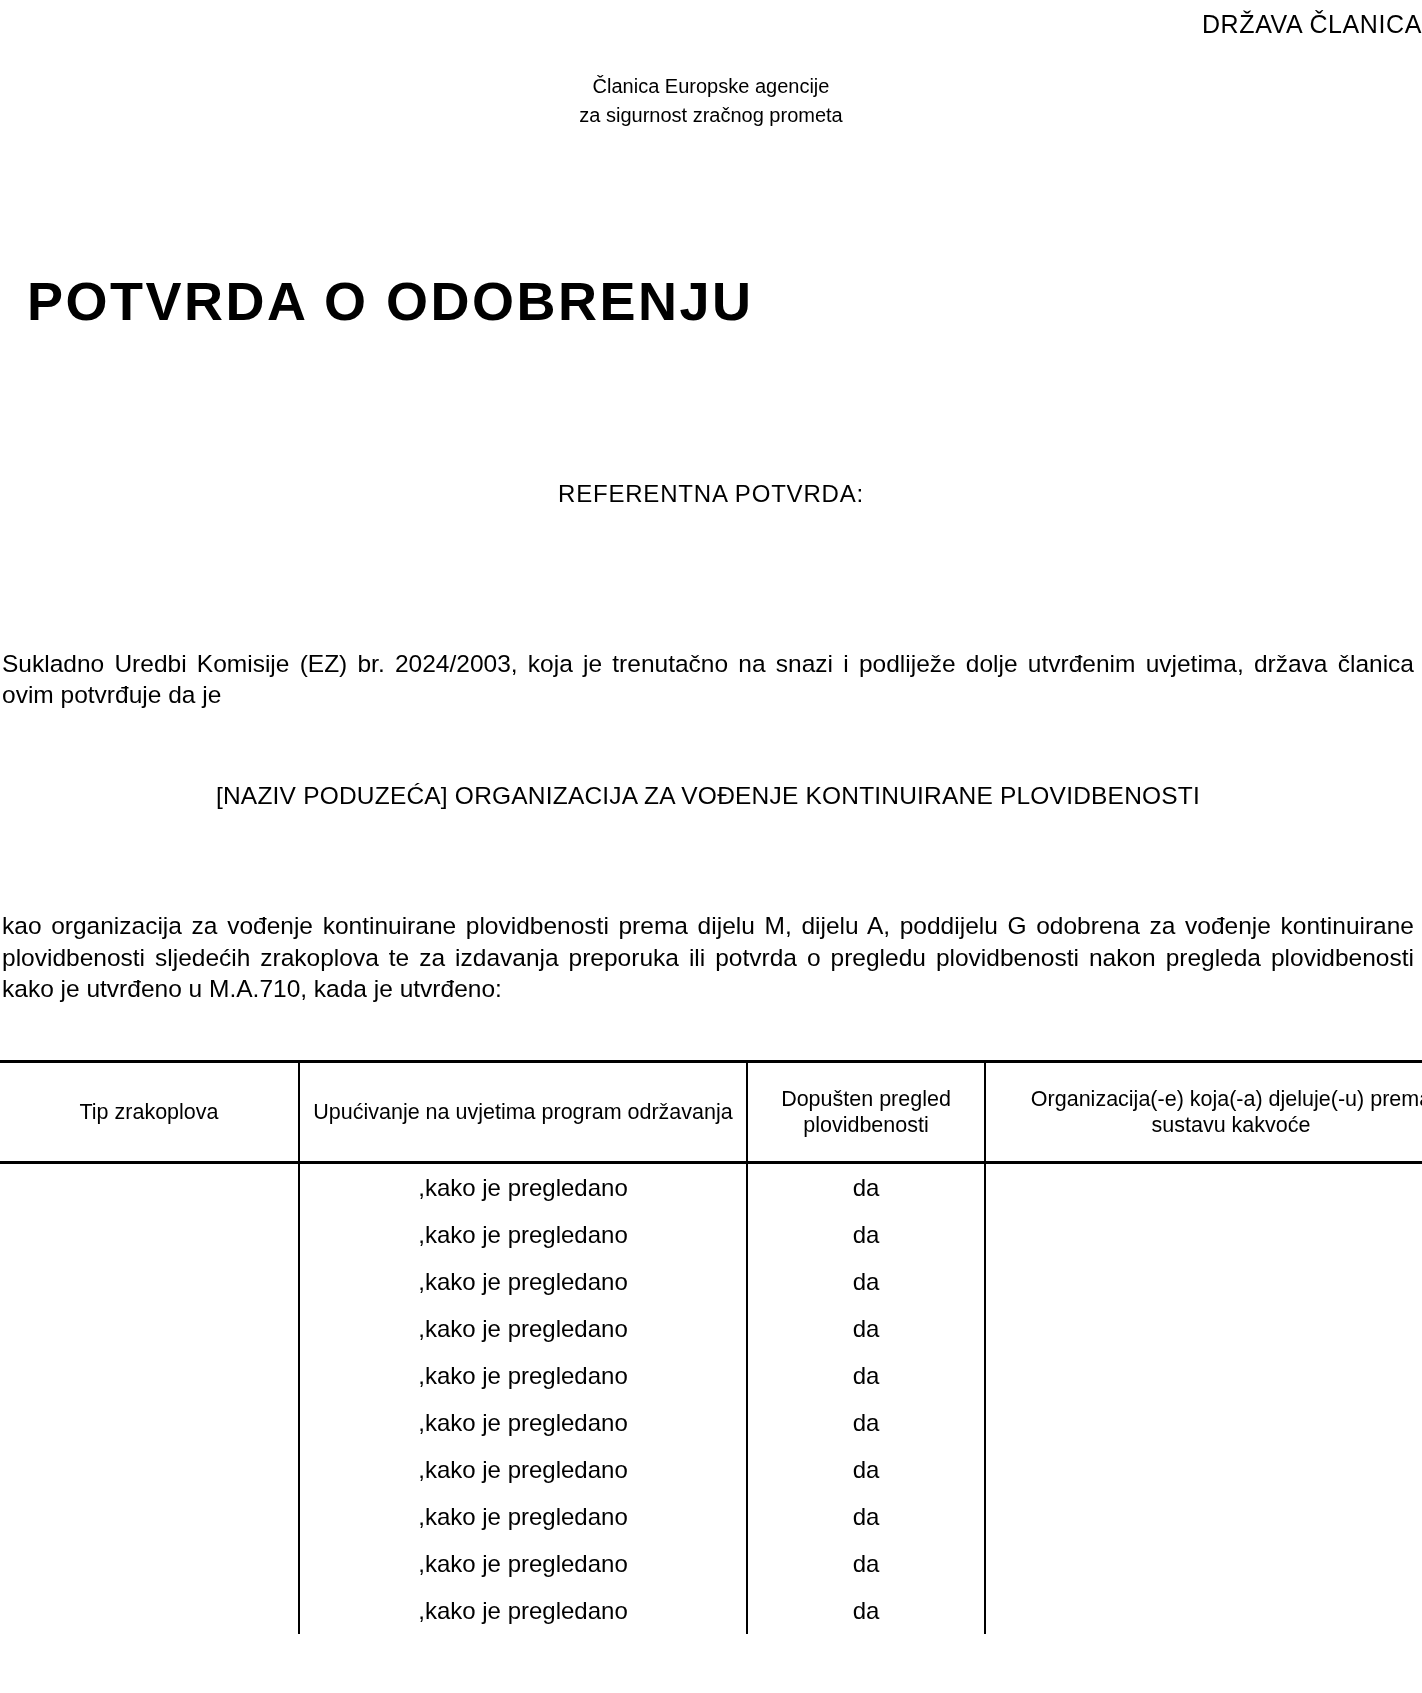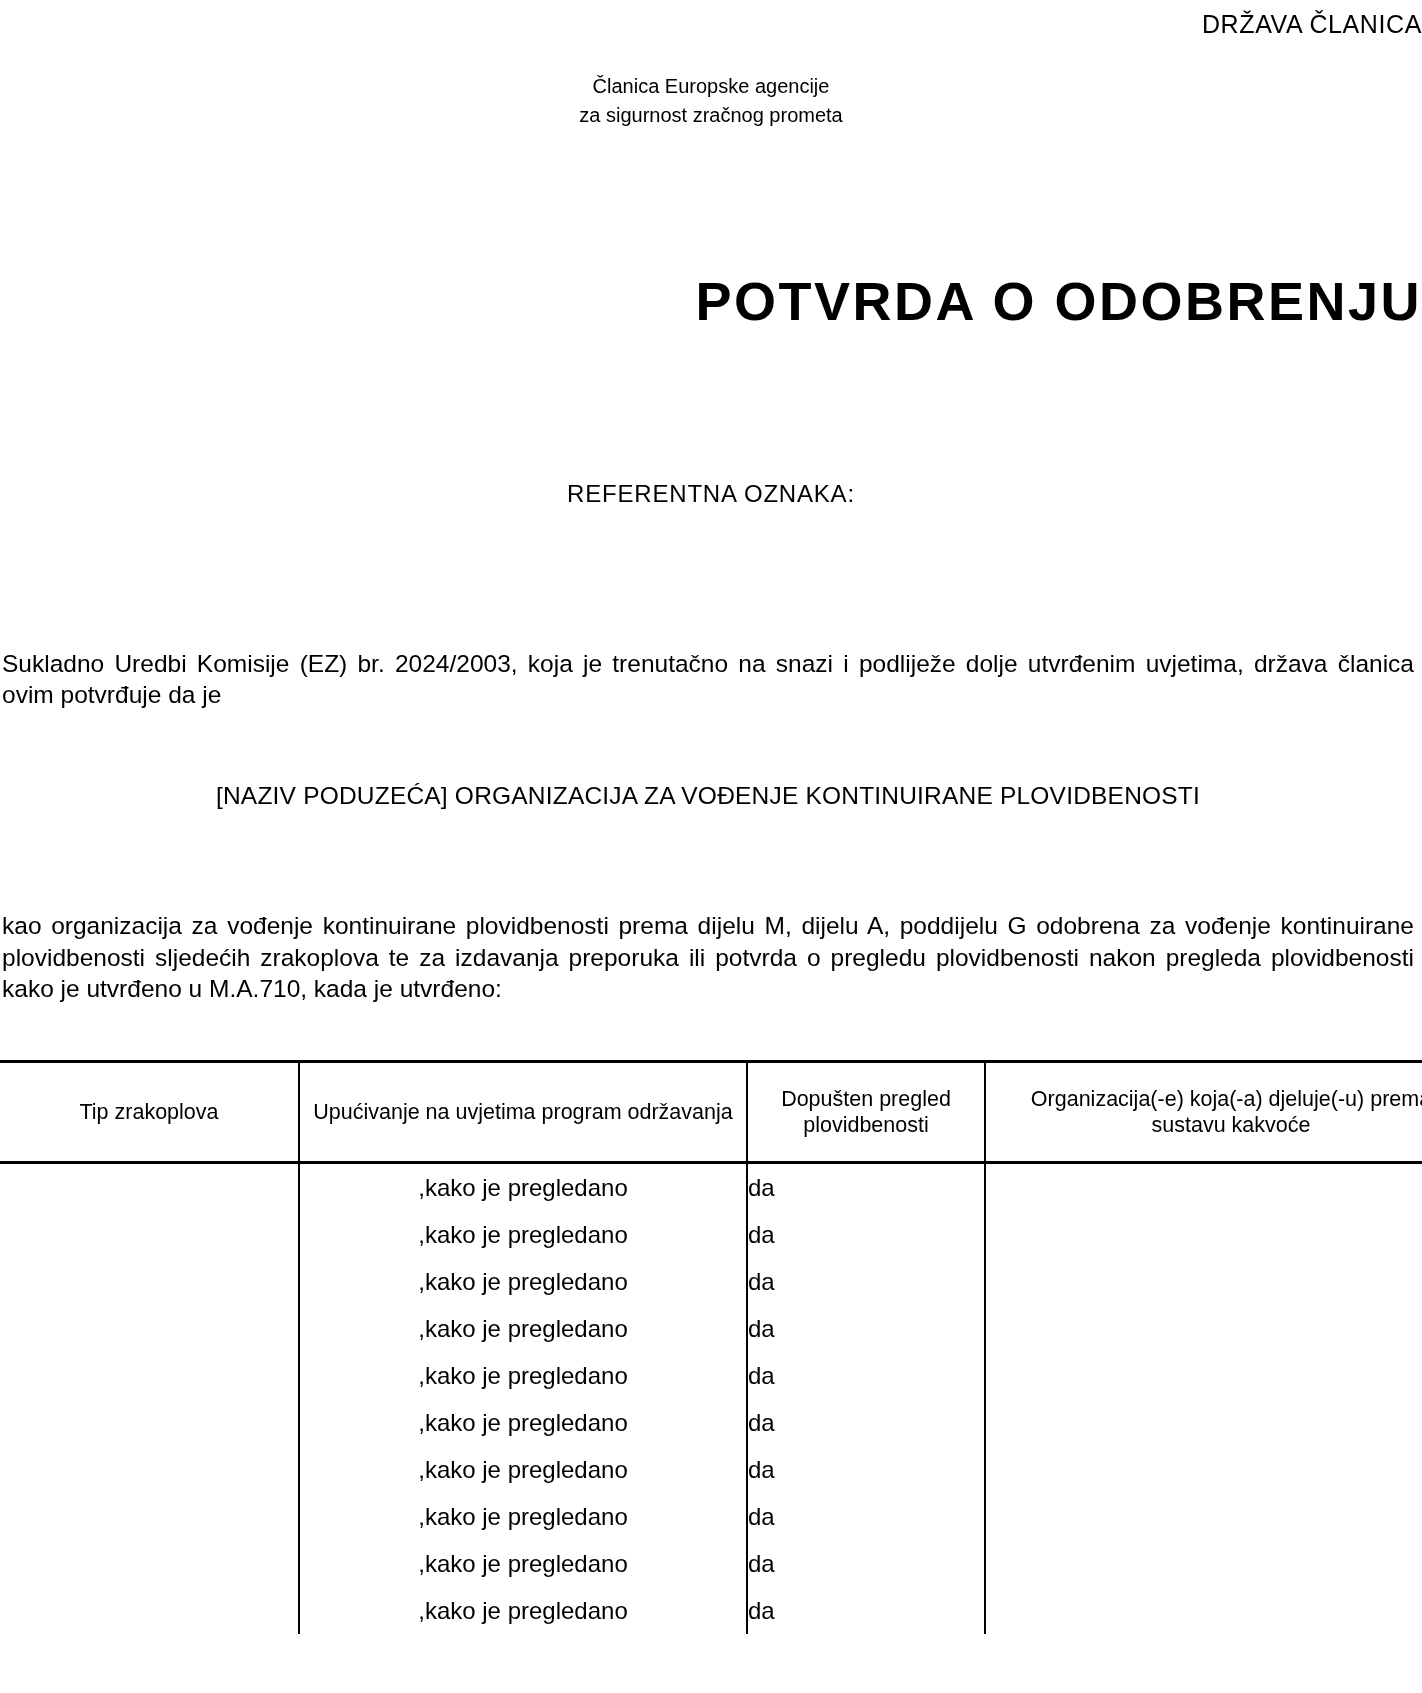--- a/index.html
+++ b/index.html
@@ -35,21 +35,21 @@
   }
   .agency-block {
     margin-top: 28px;
   }
   .agency-line {
     font-size: 20px;
     line-height: 1.45;
     margin: 0;
   }
   .main-title {
-    text-align: right;
+    text-align: left;
     font-size: 54px;
     font-weight: bold;
     letter-spacing: 2.5px;
     margin: 0;
     padding-top: 140px;
     padding-left: 27px;
   }
   .reference-label {
     text-align: center;
     font-size: 24px;
@@ -117,42 +117,42 @@
     font-size: 24px;
     padding: 0 10px;
   }
   tbody td.col-type { border-right: 2px solid #000; }
   tbody td.col-program {
     border-right: 2px solid #000;
     text-align: center;
   }
   tbody td.col-review {
     border-right: 2px solid #000;
-    text-align: left;
+    text-align: center;
     margin-top: 44px;
   }
   tbody td.col-quality { text-align: center; }
   tbody tr:last-child td { border-bottom: 0; }
 </style>
 </head>
 <body>
 
 <div class="page">
 
   <div class="header-block">
     <p class="state-line">DRŽAVA ČLANICA</p>
     <div class="agency-block">
       <p class="agency-line">Članica Europske agencije</p>
       <p class="agency-line">za sigurnost zračnog prometa</p>
     </div>
   </div>
 
   <h1 class="main-title">POTVRDA O ODOBRENJU</h1>
 
-  <p class="reference-label">REFERENTNA OZNAKA:</p>
+  <p class="reference-label">REFERENTNA POTVRDA:</p>
 
   <div class="body-wrap">
     <p class="para para-intro">Sukladno Uredbi Komisije (EZ) br. 2024/2003, koja je trenutačno na snazi i podliježe dolje utvrđenim uvjetima, država članica ovim potvrđuje da je</p>
 
     <p class="org-name">[NAZIV PODUZEĆA] ORGANIZACIJA ZA VOĐENJE KONTINUIRANE PLOVIDBENOSTI</p>
 
     <p class="para para-scope">kao organizacija za vođenje kontinuirane plovidbenosti prema dijelu M, dijelu A, poddijelu G odobrena za vođenje kontinuirane plovidbenosti sljedećih zrakoplova te za izdavanja preporuka ili potvrda o pregledu plovidbenosti nakon pregleda plovidbenosti kako je utvrđeno u M.A.710, kada je utvrđeno:</p>
   </div>
 
   <table class="approval-table">

